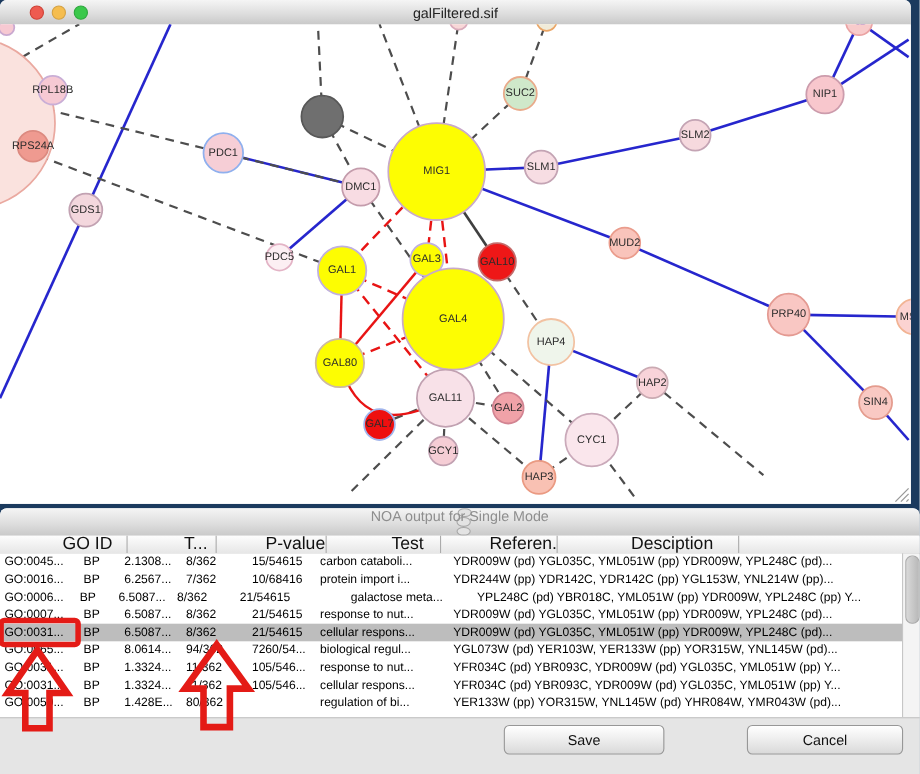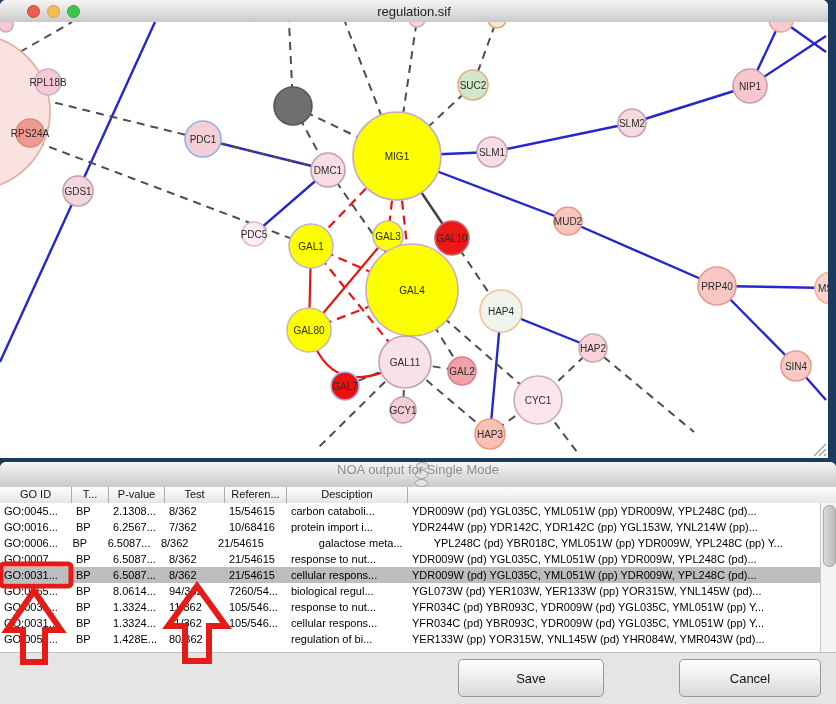--- a/index.html
+++ b/index.html
@@ -20,51 +20,51 @@
   #net-canvas{position:absolute;left:0;top:22px;width:828px;height:436px;background:#fff;}
   #grip{position:absolute;right:1px;bottom:1px;}
   
   #noa-window{left:0;top:462px;width:836px;height:242px;border-radius:6px 6px 0 0;}
   #noa-window .titlebar{height:25px;flex-direction:column;}
   #noa-window .tl-dot{border:1px solid #a8a8a8;background:#e3e3e3;margin-left:7px;}
   #noa-window .tl-dot:first-child{margin-left:9px;}
   #noa-window .title-text{color:#8e8e8e;}
   #tbl-header{position:absolute;left:0;top:25px;right:0;height:16px;display:flex;
     background:linear-gradient(#fdfdfd,#e6e6e6);border-bottom:1px solid #9e9e9e;}
-  .hcell{box-sizing:border-box;border-right:1px solid #ababab;font-size:11px;color:#111;
-    text-align:center;line-height:15px;white-space:nowrap;overflow:hidden;}
+  .hcell{box-sizing:border-box;border-right:1px solid #ababab;font-size:16px;color:#111;
+    text-align:center;line-height:15px;white-space:nowrap;overflow:hidden;margin-left:44px;}
   #tbl-body{position:absolute;left:0;top:41px;width:820px;height:149px;background:#fff;overflow:hidden;}
   .trow{display:flex;height:16px;}
   .trow.selected{background:#bdbdbd;}
   .tcell{box-sizing:border-box;padding-left:4px;font-size:11px;color:#000;line-height:16px;
     white-space:nowrap;overflow:hidden;}
   #vscroll{position:absolute;right:0;top:41px;width:16px;height:149px;background:#f4f4f4;
     border-left:1px solid #c6c6c6;box-sizing:border-box;}
   #vthumb{position:absolute;left:2px;top:2px;width:11px;height:60px;border-radius:6px;
     background:linear-gradient(90deg,#d9d9d9,#b9b9b9);border:1px solid #a9a9a9;}
   #btn-panel{position:absolute;left:0;top:190px;right:0;bottom:0;background:#e5e5e5;
     border-top:1px solid #c2c2c2;}
-  .mac-btn{position:absolute;height:38px;box-sizing:border-box;border:1px solid #979797;
+  .mac-btn{position:absolute;height:27px;box-sizing:border-box;border:1px solid #979797;
     border-radius:5px;background:linear-gradient(#ffffff,#ededed 50%,#d9d9d9);
     font-family:"Liberation Sans",sans-serif;font-size:13px;color:#111;text-align:center;
     line-height:19px;padding:0;}
   #save-btn{left:458px;top:6px;width:146px;}
   #cancel-btn{left:679px;top:6px;width:142px;}
   #annot{position:absolute;left:0;top:0;width:836px;height:704px;pointer-events:none;}
   svg text{font-family:"Liberation Sans",sans-serif;}
 </style>
 </head>
 <body>
 
 <div class="window" id="net-window">
   <div class="titlebar">
     <span class="tl-dot tl-close"></span>
     <span class="tl-dot tl-min"></span>
     <span class="tl-dot tl-zoom"></span>
-    <span class="title-text">regulation.sif</span>
+    <span class="title-text">galFiltered.sif</span>
   </div>
   <svg id="net-canvas" viewBox="0 22 828 436" xmlns="http://www.w3.org/2000/svg">
       <line x1="155" y1="22" x2="0" y2="362" stroke="#2626cd" stroke-width="2.4"></line>
       <line x1="203" y1="139" x2="328" y2="170" stroke="#2626cd" stroke-width="2.4"></line>
       <line x1="328" y1="170" x2="254" y2="234" stroke="#2626cd" stroke-width="2.4"></line>
       <line x1="397" y1="156" x2="492" y2="152" stroke="#2626cd" stroke-width="2.4"></line>
       <line x1="492" y1="152" x2="632" y2="123" stroke="#2626cd" stroke-width="2.4"></line>
       <line x1="632" y1="123" x2="750" y2="86" stroke="#2626cd" stroke-width="2.4"></line>
       <line x1="750" y1="86" x2="781" y2="20" stroke="#2626cd" stroke-width="2.4"></line>
       <line x1="750" y1="86" x2="826" y2="36" stroke="#2626cd" stroke-width="2.4"></line>

